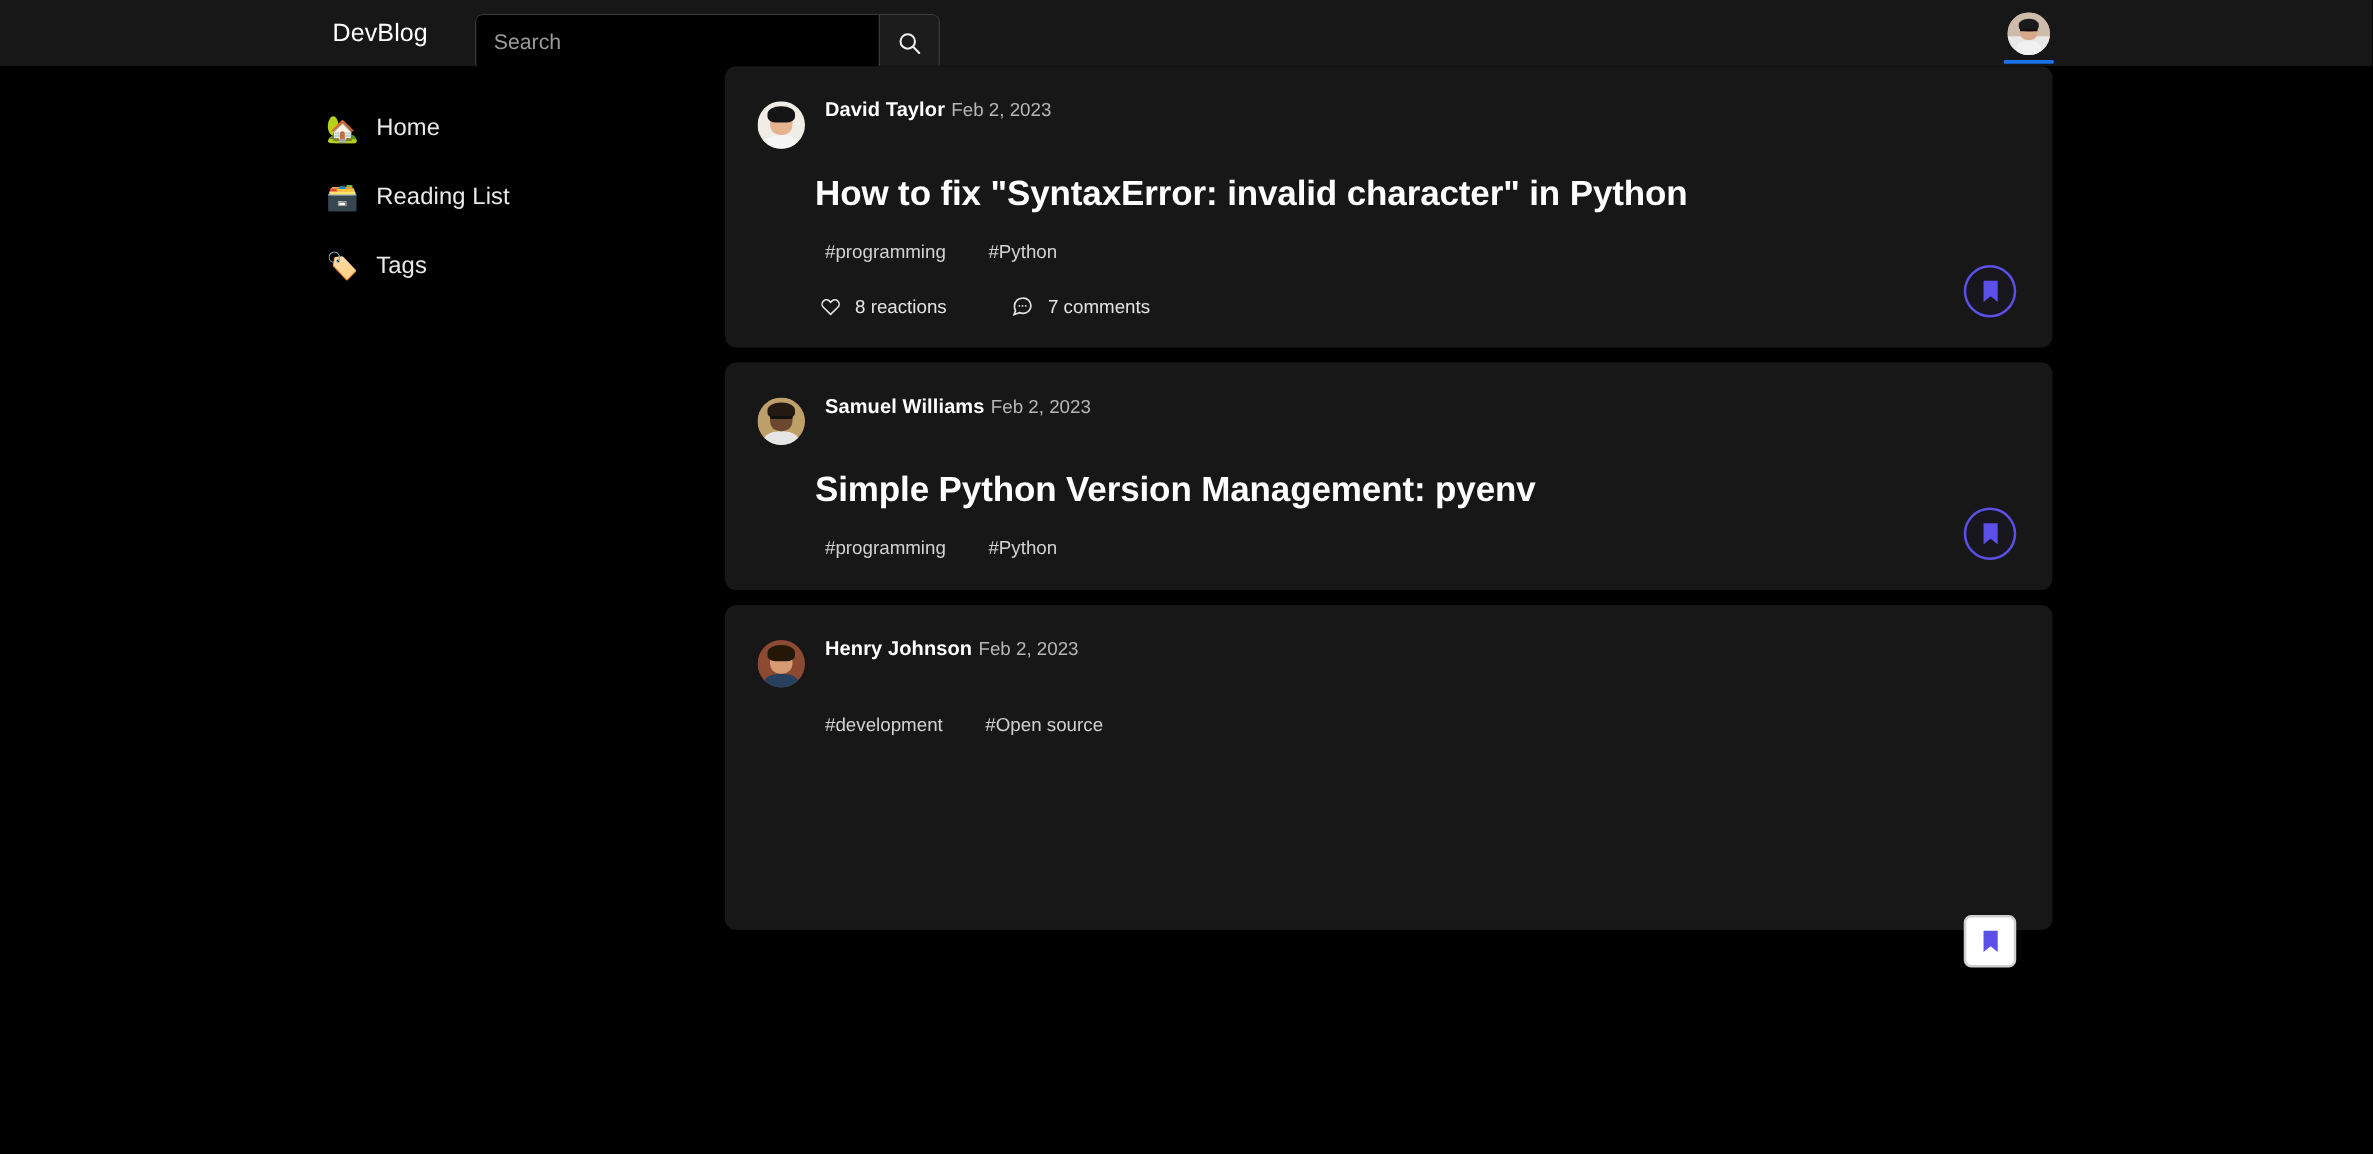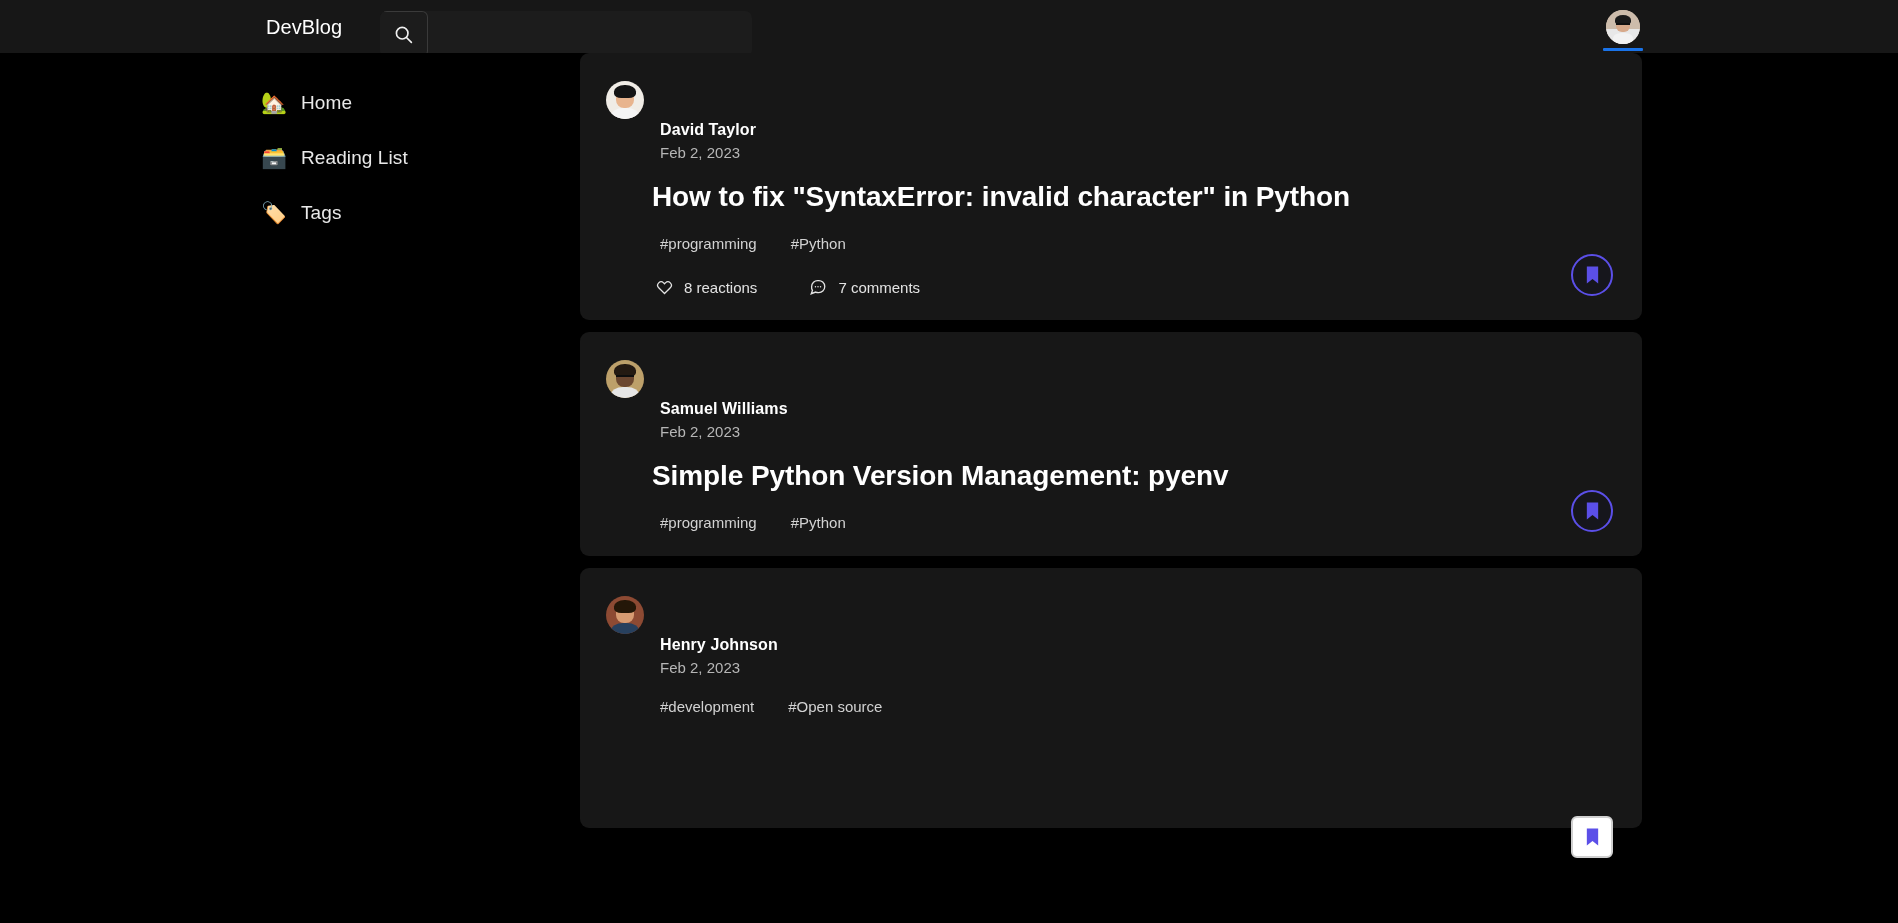--- a/index.html
+++ b/index.html
@@ -199,21 +199,21 @@
     position: relative;
     flex: 0 0 38px;
     margin-top: 2px;
   }
   .ca-bg     { position:absolute; inset:0; }
   .ca-hair   { position:absolute; left:22%; top:10%; width:56%; height:34%; border-radius:50% 50% 34% 34%; }
   .ca-face   { position:absolute; left:27%; top:24%; width:46%; height:46%; border-radius:46%; }
   .ca-body   { position:absolute; left:14%; top:70%; width:72%; height:44%; border-radius:44% 44% 0 0; }
   .ca-glass  { position:absolute; left:26%; top:40%; width:48%; height:7%; border-top:2px solid #0e0e0e; }
 
-  .meta { display: flex; flex-direction: column; gap: 5px; padding-top: 1px; margin-top: 41px; }
+  .meta { display: flex; gap: 5px; padding-top: 1px; }
   .author {
     font-size: 16px;
     font-weight: bold;
     color: #ffffff;
     letter-spacing: .1px;
     cursor: pointer;
   }
   .date {
     font-size: 15px;
     color: #b6b6b6;
@@ -293,20 +293,21 @@
   }
 </style>
 </head>
 <body>
 
 <div class="header">
 
   <div class="brand">DevBlog</div>
 
   <div class="searchwrap">
+    <input class="search-input" type="text" placeholder="Search" style="">
     <button class="search-btn">
       <span>
         <svg width="21" height="21" viewBox="0 0 24 24" fill="none" stroke="#f0f0f0" stroke-width="1.9" stroke-linecap="round">
           <circle cx="10.5" cy="10.5" r="6.6"></circle>
           <line x1="15.4" y1="15.4" x2="21" y2="21"></line>
         </svg>
       </span>
     </button>
   </div>
 

